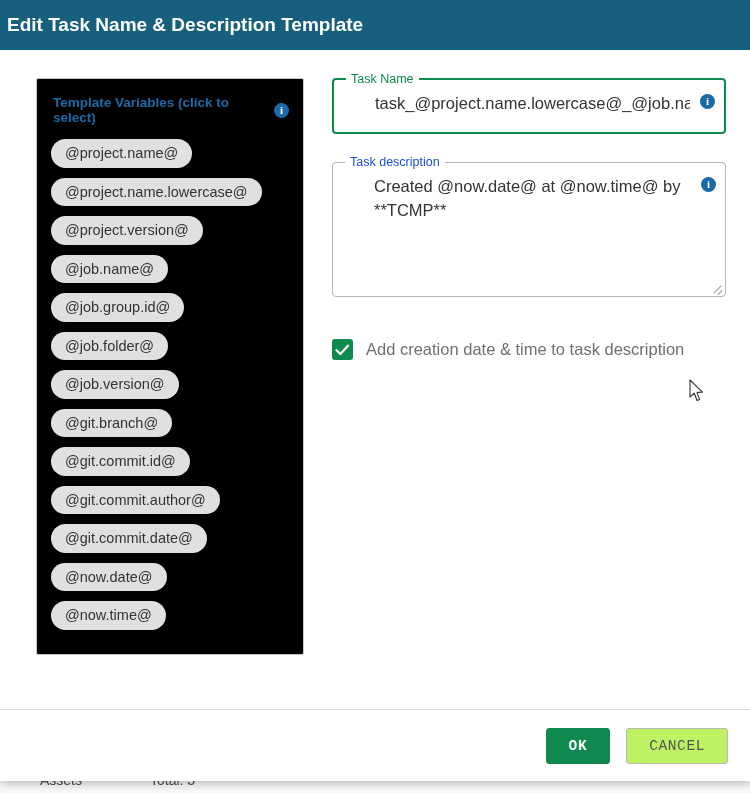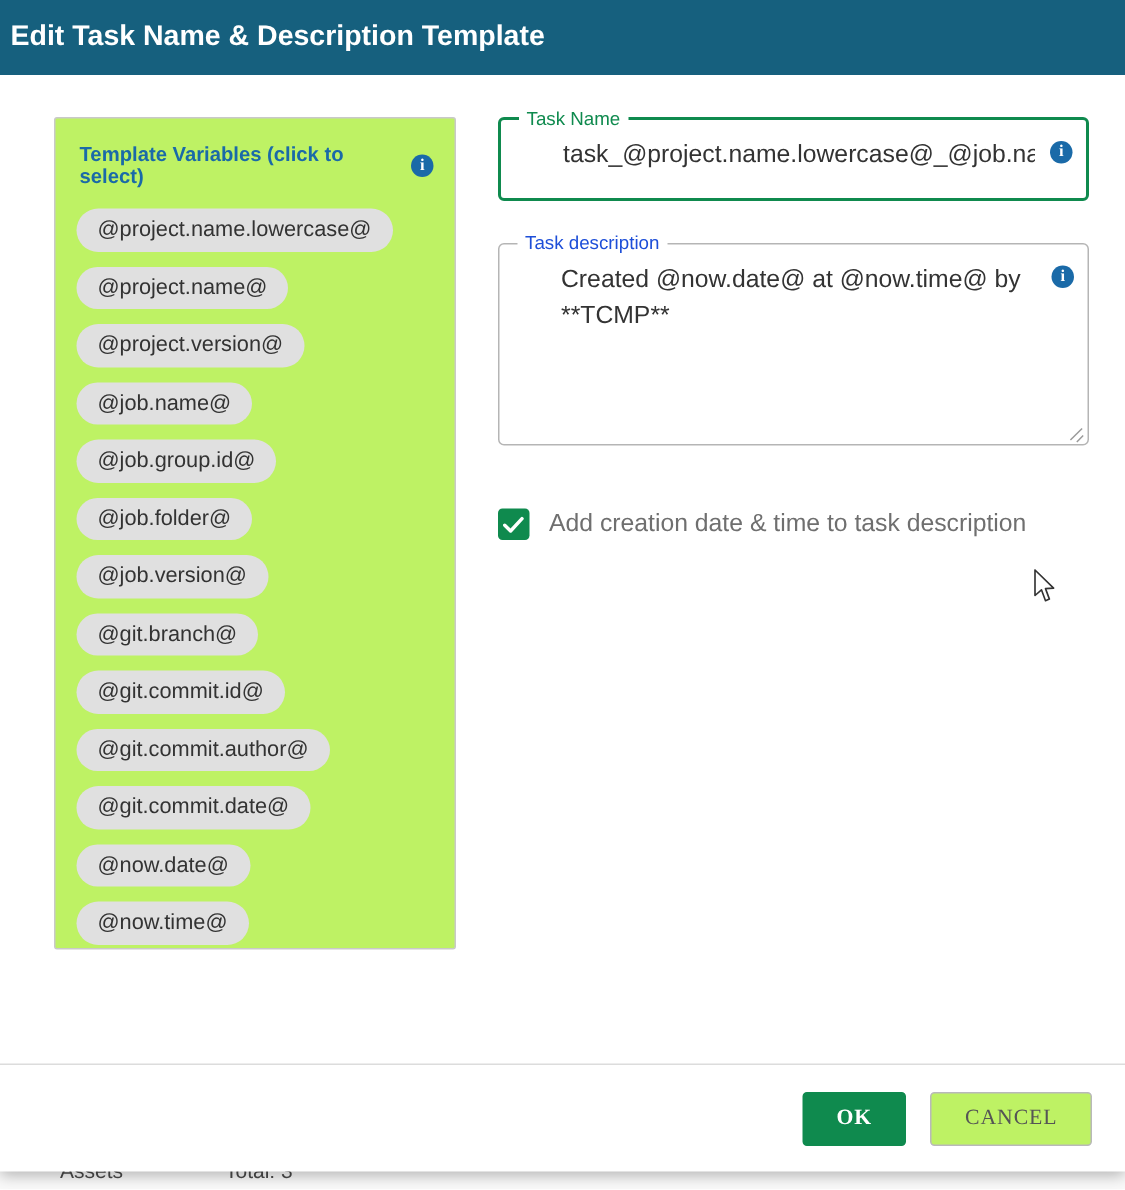--- a/index.html
+++ b/index.html
@@ -66,22 +66,22 @@
     box-sizing: border-box;
     align-items: flex-start;
   }
 
   
   .vars-panel {
     width: 268px;
     border: 1px solid #c9c9c9;
     border-radius: 2px;
     box-sizing: border-box;
-    padding: 12px 14px 2px 14px;
-    background: #bef264;
+    padding: 12px 14px 24px 14px;
+    background: #000000;
   }
   .vars-header {
     display: flex;
     align-items: center;
     gap: 8px;
     margin: 4px 0 14px 2px;
   }
   .vars-header-label {
     color: #1a6aa8;
     font-size: 13.5px;
@@ -245,21 +245,21 @@
     border-top: 1px solid #dcdcdc;
     height: 72px;
     display: flex;
     align-items: center;
     justify-content: flex-end;
     padding-right: 22px;
     gap: 16px;
     box-sizing: border-box;
   }
   .btn {
-    font-family: Liberation Serif, serif;
+    font-family: Liberation Mono, monospace;
     font-size: 14.5px;
     letter-spacing: 0.6px;
     border-radius: 3px;
     cursor: pointer;
     padding: 0 22px;
     height: 36px;
     display: inline-flex;
     align-items: center;
     justify-content: center;
     box-sizing: border-box;
@@ -294,22 +294,22 @@
   </div>
 
   <div class="dialog-body">
 
     <div class="vars-panel">
       <div class="vars-header">
         <span class="vars-header-label">Template Variables (click to select)</span>
         <span class="info-icon">i</span>
       </div>
       <div class="chip-list">
+        <span class="chip">@project.name@</span>
         <span class="chip">@project.name.lowercase@</span>
-        <span class="chip">@project.name@</span>
         <span class="chip">@project.version@</span>
         <span class="chip">@job.name@</span>
         <span class="chip">@job.group.id@</span>
         <span class="chip">@job.folder@</span>
         <span class="chip">@job.version@</span>
         <span class="chip">@git.branch@</span>
         <span class="chip">@git.commit.id@</span>
         <span class="chip">@git.commit.author@</span>
         <span class="chip">@git.commit.date@</span>
         <span class="chip">@now.date@</span>

